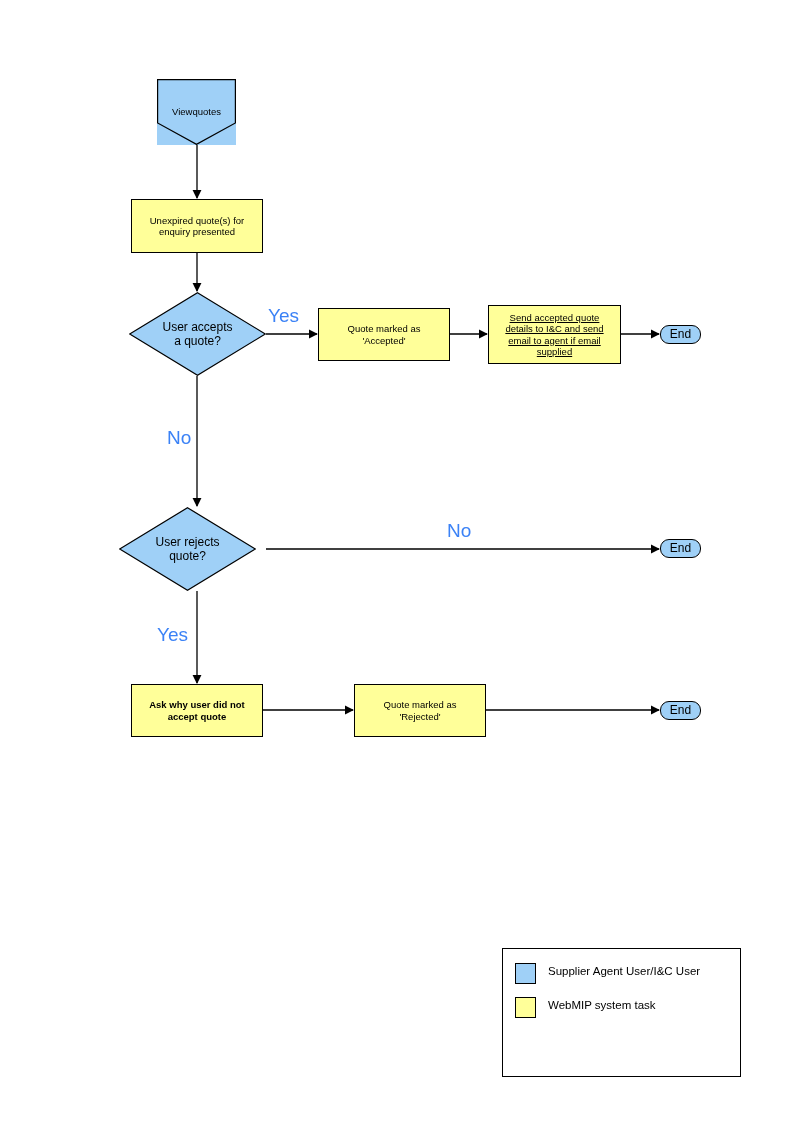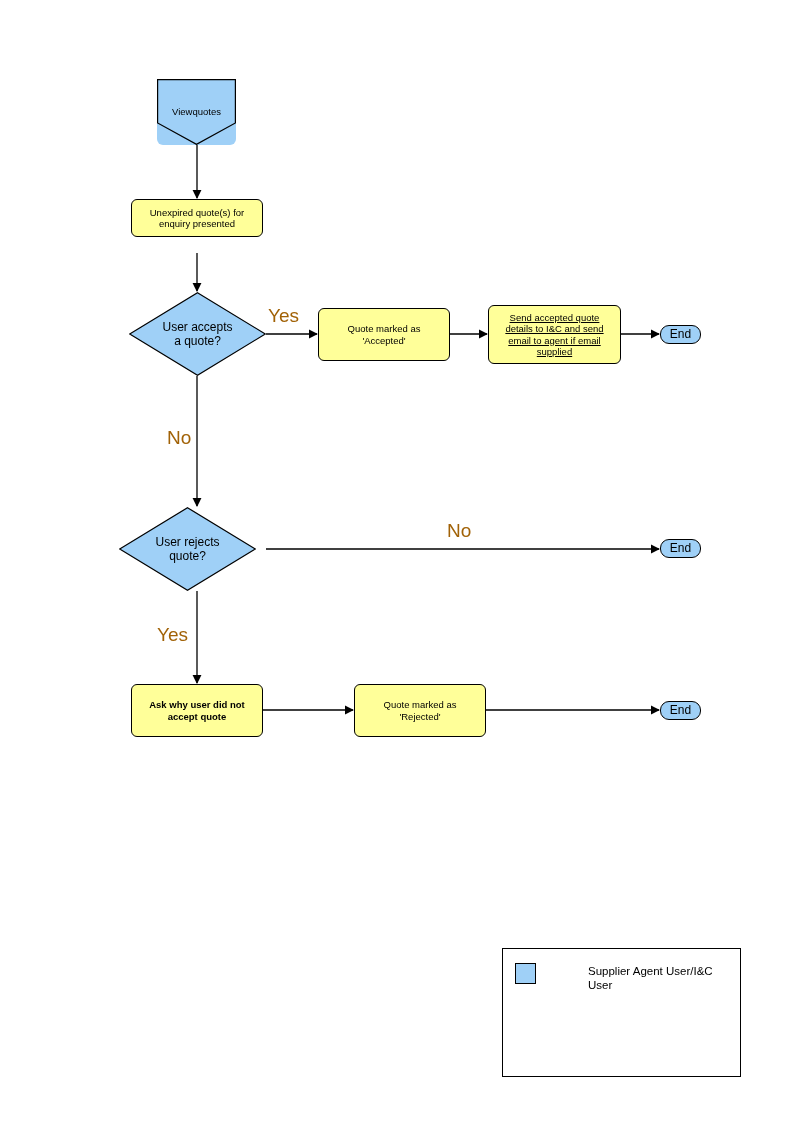--- a/index.html
+++ b/index.html
@@ -24,21 +24,20 @@
   }
   
   .node {
     position: absolute;
     box-sizing: border-box;
     display: flex;
     align-items: center;
     justify-content: center;
     text-align: center;
     line-height: 1.18;
-    border-radius: 6px;
   }
   .node-label {
     display: block;
     white-space: pre-line;
     padding: 0 3px;
   }
   
   .task {
     background: #ffff99;
     border: 1px solid #000000;
@@ -77,21 +76,21 @@
   .terminator {
     background: #9fd0f7;
     border: 1px solid #000000;
     border-radius: 9px;
     font-size: 12px;
   }
   
   .edge-label {
     position: absolute;
     font-size: 19px;
-    color: #a16207;
+    color: #3b82f6;
     white-space: nowrap;
     line-height: 1;
   }
   
   #legend {
     position: absolute;
     left: 502px;
     top: 948px;
     width: 239px;
     height: 129px;
@@ -111,21 +110,20 @@
     border: 1px solid #000000;
     box-sizing: border-box;
     flex: 0 0 auto;
     margin-right: 12px;
   }
   .legend-text {
     font-size: 11.5px;
     line-height: 1.18;
     padding-top: 2px;
     white-space: pre-line;
-    margin-left: 40px;
   }
   svg.edges {
     position: absolute;
     left: 0; top: 0;
     width: 794px;
     height: 1123px;
     pointer-events: none;
   }
 </style>
 </head>
@@ -161,21 +159,21 @@
     <line x1="486" y1="710" x2="659" y2="710" stroke="#000" stroke-width="1.3" marker-end="url(#arrow)"></line>
   </svg>
 
   <div class="node start" style="left:157px; top:79px; width:79px; height:66px;">
     <svg class="shapefill" viewBox="0 0 79 66" preserveAspectRatio="none">
       <polygon points="0.6,0.6 78.4,0.6 78.4,44 39.5,65.4 0.6,44" fill="#9fd0f7" stroke="#000000" stroke-width="1.2"></polygon>
     </svg>
     <span class="node-label">Viewquotes</span>
   </div>
 
-  <div class="node task" style="left:131px; top:199px; width:132px; height:38px;">
+  <div class="node task" style="left:131px; top:199px; width:132px; height:54px;">
     <span class="node-label">Unexpired quote(s) for
 enquiry presented</span>
   </div>
 
   <div class="node decision" style="left:129px; top:292px; width:137px; height:84px;">
     <svg class="shapefill" viewBox="0 0 137 84" preserveAspectRatio="none">
       <polygon points="68.5,0.7 136.3,42 68.5,83.3 0.7,42" fill="#9fd0f7" stroke="#000000" stroke-width="1.2"></polygon>
     </svg>
     <span class="node-label">User accepts
 a quote?</span>
@@ -231,17 +229,21 @@
 
   <div class="edge-label" style="left:157px; top:625px;">Yes</div>
 
   <div id="legend">
 
     <div class="legend-row">
       <span class="legend-swatch" style="background:#9fd0f7;"></span>
       <span class="legend-text">Supplier Agent User/I&amp;C User</span>
     </div>
 
+    <div class="legend-row">
+      <span class="legend-swatch" style="background:#ffff99;"></span>
+      <span class="legend-text">WebMIP system task</span>
+    </div>
 
 
   </div>
 
 </div>
 
 </body></html>

